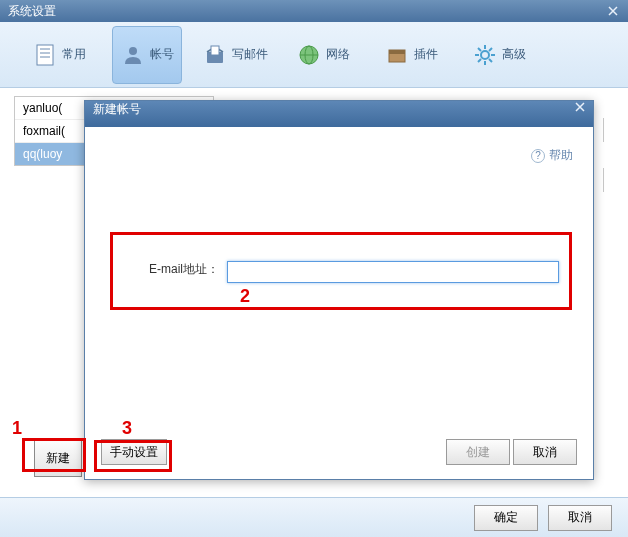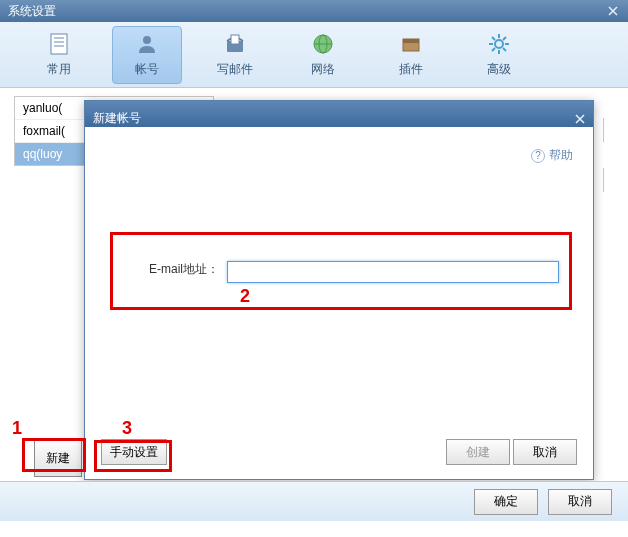--- a/index.html
+++ b/index.html
@@ -35,21 +35,21 @@
     border-bottom: 1px solid #b5cde4;
     display: flex;
     align-items: center;
     padding: 4px 24px;
     gap: 18px;
   }
   .tool-item {
     width: 70px;
     height: 58px;
     display: flex;
-    flex-direction: column;
+    flex-direction: row;
     align-items: center;
     justify-content: center;
     gap: 4px;
     border-radius: 4px;
     cursor: pointer;
     color: #3a5a7a;
     text-align: right;
   }
   .tool-item.active {
     background: linear-gradient(#bfdcf8, #a3c9ee);
@@ -93,21 +93,21 @@
     width: 510px; height: 380px;
     background: #fff;
     border: 1px solid #5a7fa8;
     box-shadow: 0 2px 10px rgba(0,0,0,0.3);
   }
   .dlg-title {
     height: 26px;
     background: linear-gradient(#5d87b6, #3e6a9c);
     color: #fff;
     display: flex;
-    align-items: flex-end;
+    align-items: flex-start;
     justify-content: space-between;
     padding: 0 8px;
   }
   .dlg-body {
     padding: 16px;
     position: relative;
     height: calc(100% - 26px);
   }
   .help {
     position: absolute;
@@ -161,21 +161,21 @@
     display: flex; align-items: center; justify-content: center;
     cursor: pointer;
     padding: 12px 8px;
   }
   .btn.disabled {
     color: #9a9a9a;
     cursor: default;
   }
   .main-footer {
     position: absolute;
-    left: 0; right: 0; bottom: 16px;
+    left: 0; right: 0; bottom: 0;
     height: 40px;
     background: linear-gradient(#eef5fc, #d9e8f6);
     border-top: 1px solid #b5cde4;
     display: flex;
     justify-content: flex-end;
     align-items: center;
     gap: 10px;
     padding-right: 16px;
   }
   

